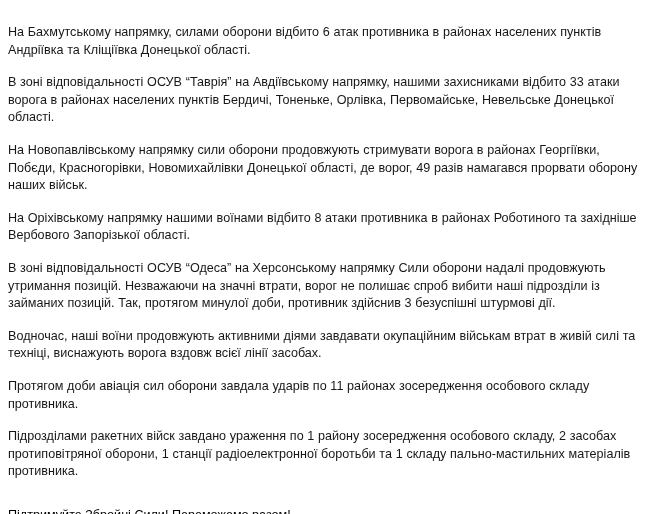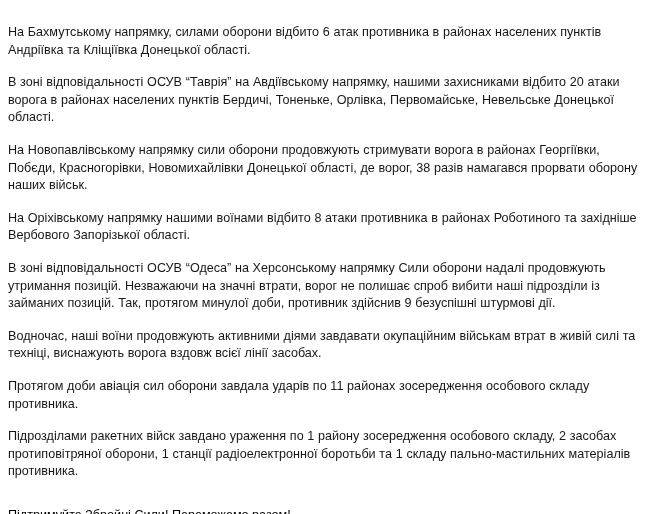--- a/index.html
+++ b/index.html
@@ -39,24 +39,24 @@
   .sig-block {
     margin-top: 14px;
   }
 </style>
 </head>
 <body>
 
 <div id="report">
 
   <p class="para">На Бахмутському напрямку, силами оборони відбито 6 атак противника в районах населених пунктів Андріївка та Кліщіївка Донецької області.</p>
-  <p class="para">В зоні відповідальності ОСУВ “Таврія” на Авдіївському напрямку, нашими захисниками відбито 20 атаки ворога в районах населених пунктів Бердичі, Тоненьке, Орлівка, Первомайське, Невельське Донецької області.</p>
-  <p class="para">На Новопавлівському напрямку сили оборони продовжують стримувати ворога в районах Георгіївки, Побєди, Красногорівки, Новомихайлівки Донецької області, де ворог, 38 разів намагався прорвати оборону наших військ.</p>
+  <p class="para">В зоні відповідальності ОСУВ “Таврія” на Авдіївському напрямку, нашими захисниками відбито 33 атаки ворога в районах населених пунктів Бердичі, Тоненьке, Орлівка, Первомайське, Невельське Донецької області.</p>
+  <p class="para">На Новопавлівському напрямку сили оборони продовжують стримувати ворога в районах Георгіївки, Побєди, Красногорівки, Новомихайлівки Донецької області, де ворог, 49 разів намагався прорвати оборону наших військ.</p>
   <p class="para">На Оріхівському напрямку нашими воїнами відбито 8 атаки противника в районах Роботиного та західніше Вербового Запорізької області.</p>
-  <p class="para">В зоні відповідальності ОСУВ “Одеса” на Херсонському напрямку Сили оборони надалі продовжують утримання позицій. Незважаючи на значні втрати, ворог не полишає спроб вибити наші підрозділи із займаних позицій. Так, протягом минулої доби, противник здійснив 9 безуспішні штурмові дії.</p>
+  <p class="para">В зоні відповідальності ОСУВ “Одеса” на Херсонському напрямку Сили оборони надалі продовжують утримання позицій. Незважаючи на значні втрати, ворог не полишає спроб вибити наші підрозділи із займаних позицій. Так, протягом минулої доби, противник здійснив 3 безуспішні штурмові дії.</p>
   <p class="para"> Водночас, наші воїни продовжують активними діями завдавати окупаційним військам втрат в живій силі та техніці, виснажують ворога вздовж всієї лінії засобах.</p>
   <p class="para">Протягом доби авіація сил оборони завдала ударів по 11 районах зосередження особового складу противника.</p>
   <p class="para tight">Підрозділами ракетних війск завдано ураження по 1 району зосередження особового складу, 2 засобах протиповітряної оборони, 1 станції радіоелектронної боротьби та 1 складу пально-мастильних матеріалів противника.</p>
 
   <div class="sig-block">
     <p class="sig">Підтримуйте Збройні Сили! Переможемо разом!</p>
     <p class="sig">Побєди Україні!</p>
   </div>
 
 </div>

